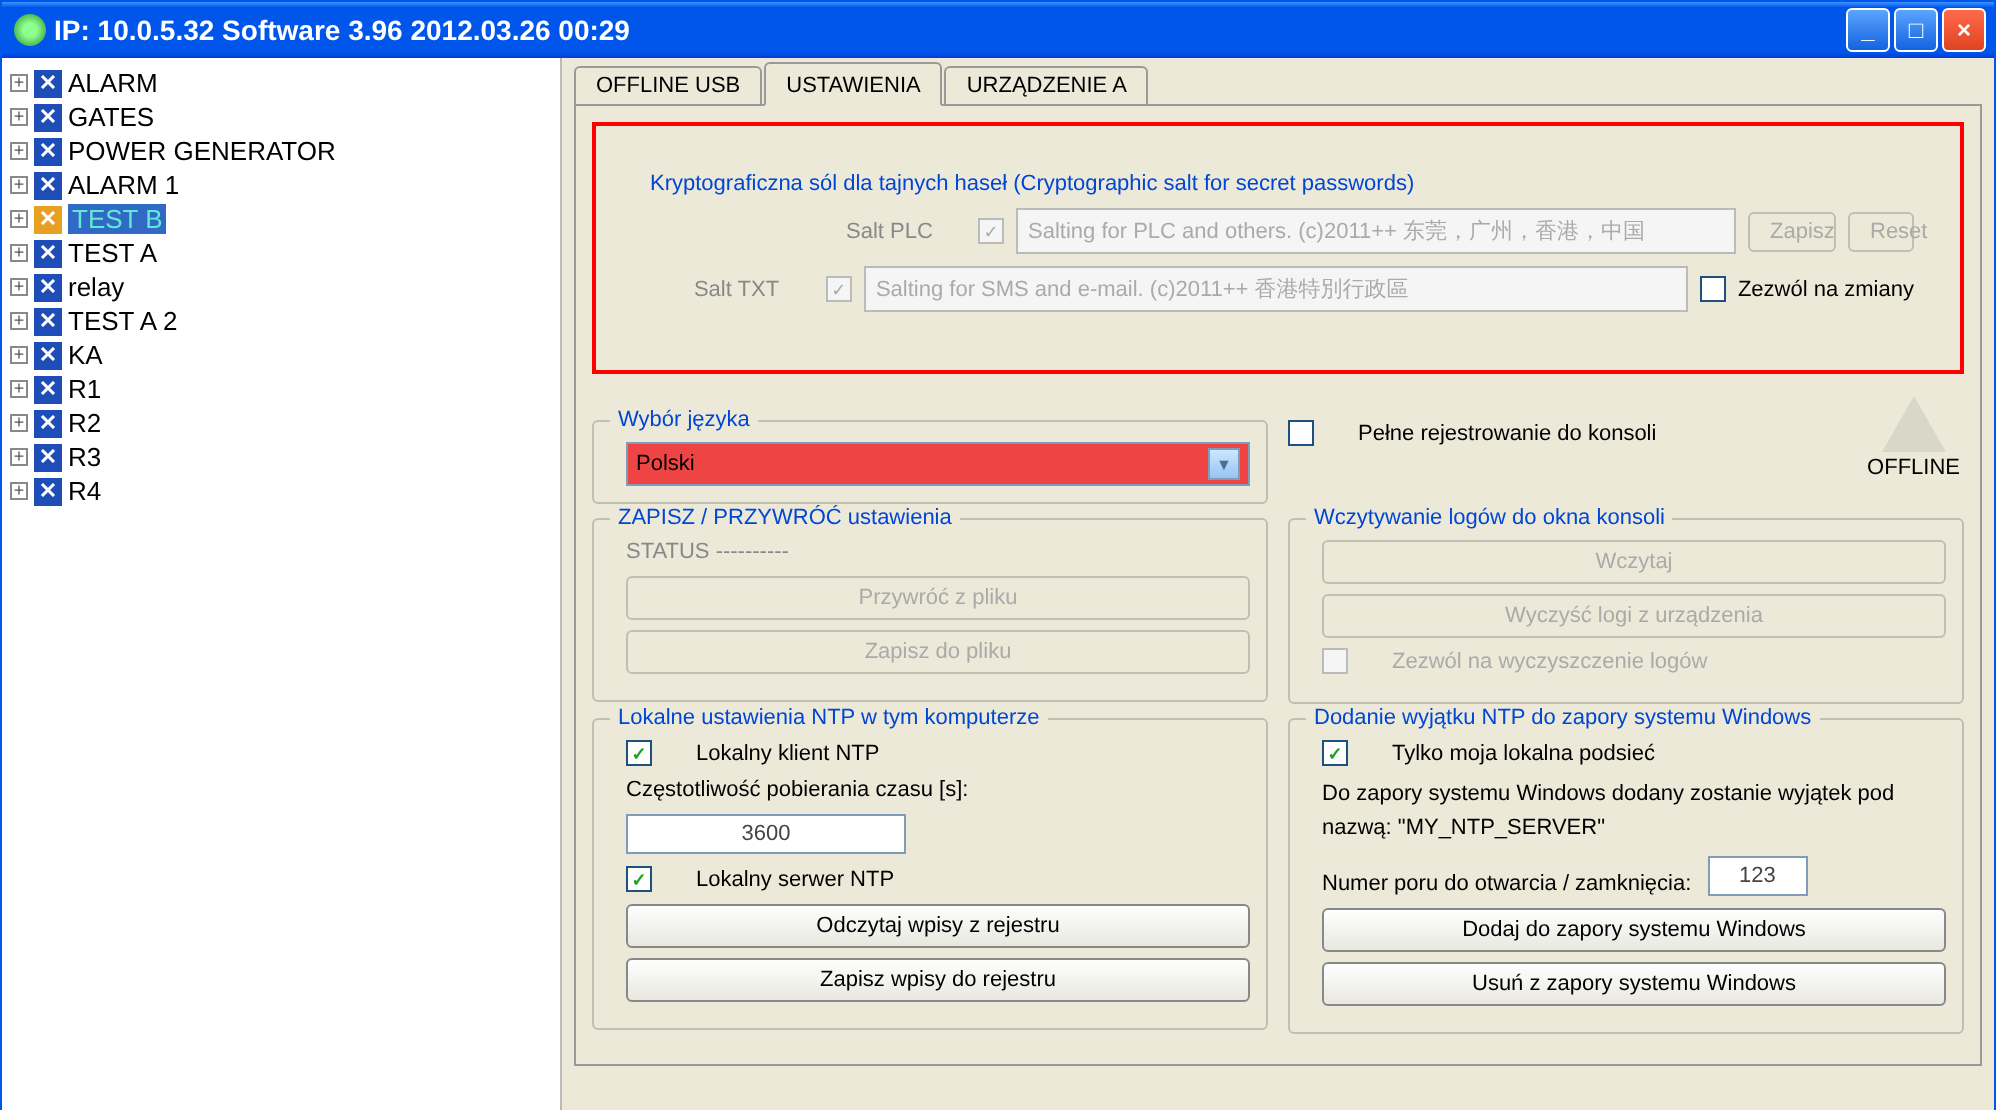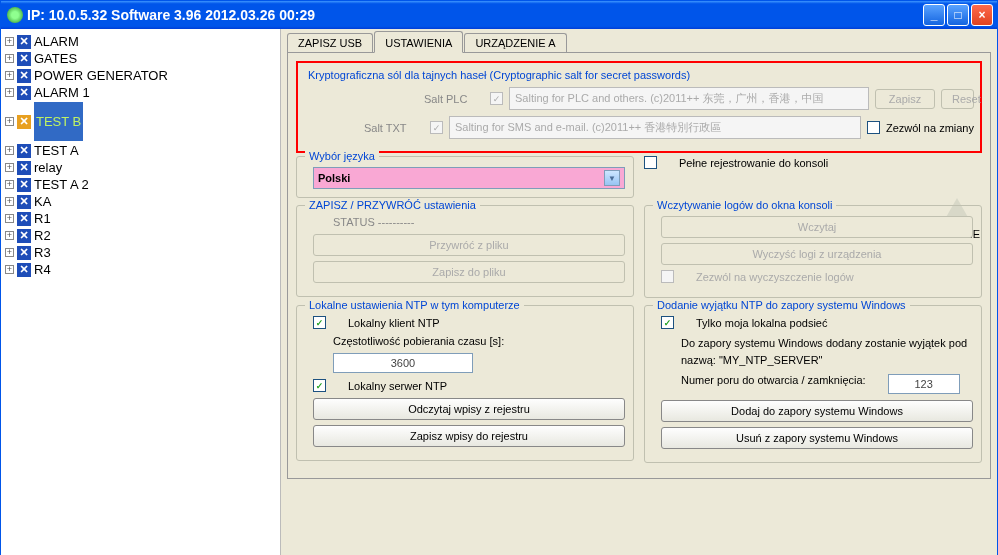--- a/index.html
+++ b/index.html
@@ -92,22 +92,22 @@
   justify-content: center;
   font-size: 11px;
   font-weight: bold;
   color: white;
 }
 .tree-icon.blue { background: #1e4db8; }
 .tree-icon.orange { background: #e8a020; }
 .tree-label { font-size: 13px; }
 .tree-label.selected {
   background: #316ac5;
-  color: #bef264;
-  padding: 12px 2px;
+  color: #5eead4;
+  padding: 0 2px;
 }
 .main-panel {
   flex: 1;
   padding: 2px 6px;
   background: #ece9d8;
   overflow: auto;
 }
 .tabs {
   display: flex;
   align-items: flex-end;
@@ -148,22 +148,22 @@
   position: absolute;
   top: -7px;
   left: 8px;
   background: #ece9d8;
   padding: 0 4px;
   color: #0046d5;
   font-size: 11px;
 }
 .salt-box {
   border: 2px solid red;
-  padding: 6px;
-  margin-bottom: 3px;
+  padding: 23px;
+  margin-bottom: 23px;
   position: relative;
 }
 .salt-inner-title {
   color: #0046d5;
   font-size: 11px;
   margin-bottom: 6px;
   margin-left: 4px;
 }
 .salt-row {
   display: flex;
@@ -225,26 +225,25 @@
 }
 .btn.wide { display: block; width: 100%; margin-bottom: 5px; padding: 4px; }
 .two-col {
   display: flex;
   gap: 10px;
 }
 .col { flex: 1; }
 .select-ctrl {
   width: 100%;
   border: 1px solid #7f9db9;
-  background: #f9a8d4;
+  background: #ef4444;
   padding: 2px 4px;
   display: flex;
   justify-content: space-between;
   align-items: center;
-  font-weight: bold;
 }
 .select-arrow {
   width: 16px;
   height: 16px;
   background: linear-gradient(to bottom, #cde6ff, #97c4f3);
   border: 1px solid #7f9db9;
   display: flex;
   align-items: center;
   justify-content: center;
   font-size: 8px;
@@ -257,21 +256,21 @@
   text-align: center;
 }
 .triangle {
   width: 0; height: 0;
   border-left: 16px solid transparent;
   border-right: 16px solid transparent;
   border-bottom: 28px solid #d8d8c8;
   margin: 0 auto 2px;
 }
 .label-check { display: flex; align-items: center; gap: 22px; margin-bottom: 6px; }
-.gb-row { margin-bottom: 6px; margin-left: 20px; }
+.gb-row { margin-bottom: 6px; }
 </style>
 </head>
 <body>
 
 <div class="window">
   <div class="titlebar">
     <div class="titlebar-icon"></div>
     <div class="titlebar-text">IP: 10.0.5.32   Software 3.96  2012.03.26  00:29</div>
     <div class="titlebar-buttons">
       <div class="titlebar-btn min">_</div>
@@ -346,34 +345,34 @@
           <div class="tree-item">
             <span class="tree-expand">+</span>
             <span class="tree-icon blue">✕</span>
             <span class="tree-label">R4</span>
           </div>
         </div>
     </div>
 
     <div class="main-panel">
       <div class="tabs">
-        <div class="tab">ZAPISZ USB</div>
+        <div class="tab">OFFLINE USB</div>
         <div class="tab active">USTAWIENIA</div>
         <div class="tab">URZĄDZENIE A</div>
       </div>
 
       <div class="tab-content">
 
         <div class="salt-box">
           <div class="salt-inner-title">Kryptograficzna sól dla tajnych haseł (Cryptographic salt for secret passwords)</div>
           <div class="salt-row">
             <span class="salt-label">Salt PLC</span>
             <span class="checkbox-dis">✓</span>
             <span class="text-input" style="width:360px">Salting for PLC and others. (c)2011++ 东莞，广州，香港，中国</span>
-            <span class="btn dis" style="width:60px">Zapisz</span>
+            <span class="btn dis" style="width:44px">Zapisz</span>
             <span class="btn dis" style="width:33px">Reset</span>
           </div>
           <div class="salt-row">
             <span class="salt-label">Salt TXT</span>
             <span class="checkbox-dis">✓</span>
             <span class="text-input" style="width:412px">Salting for SMS and e-mail. (c)2011++ 香港特別行政區</span>
             <span class="checkbox-en"></span>
             <span>Zezwól na zmiany</span>
           </div>
         </div>
@@ -442,23 +441,23 @@
             </div>
           </div>
           <div class="col">
             <div class="groupbox">
               <div class="groupbox-title">Dodanie wyjątku NTP do zapory systemu Windows</div>
               <div class="label-check">
                 <span class="checkbox-en">✓</span>
                 <span>Tylko moja lokalna podsieć</span>
               </div>
               <div class="gb-row" style="line-height:1.5">Do zapory systemu Windows dodany zostanie wyjątek pod nazwą: "MY_NTP_SERVER"</div>
-              <div class="gb-row" style="display:flex;align-items:flex-start;gap:22px">
+              <div class="gb-row" style="display:flex;align-items:flex-end;gap:8px">
                 <span>Numer poru do otwarcia / zamknięcia:</span>
-                <span class="text-input en" style="width:72px;text-align:center">123</span>
+                <span class="text-input en" style="width:50px;text-align:center">123</span>
               </div>
               <div class="btn wide">Dodaj do zapory systemu Windows</div>
               <div class="btn wide">Usuń z zapory systemu Windows</div>
             </div>
           </div>
         </div>
 
       </div>
     </div>
   </div>

